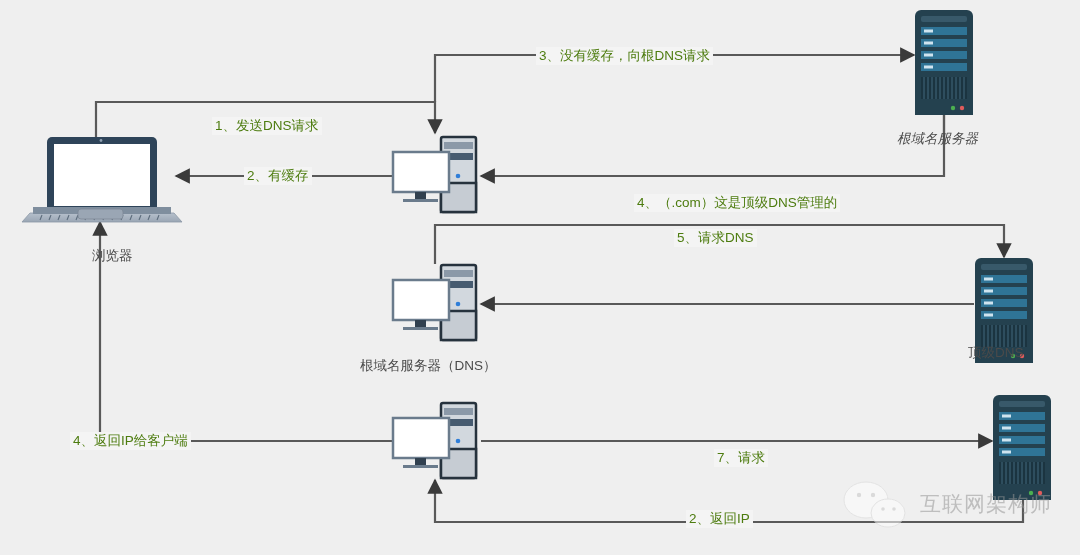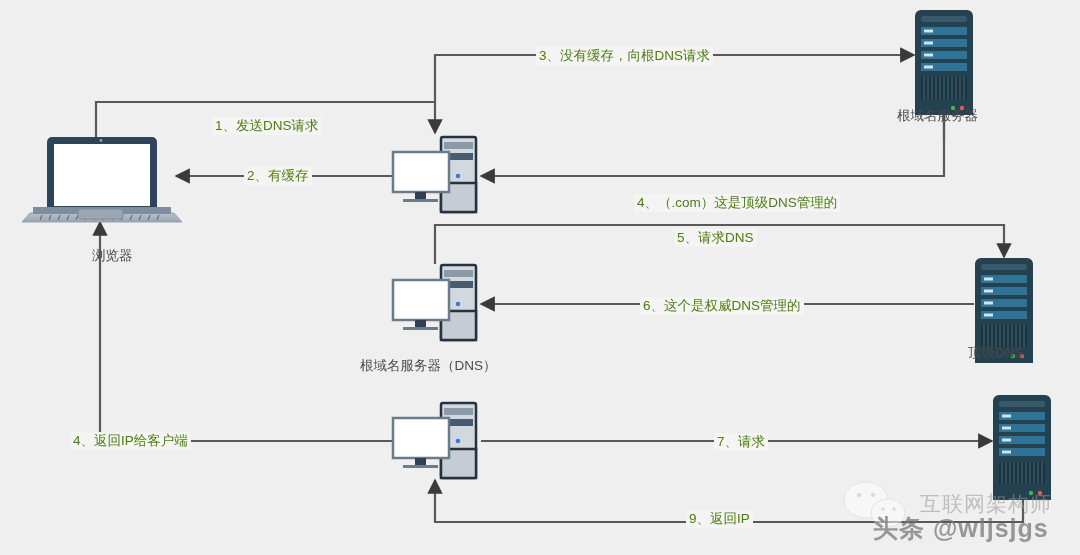--- a/index.html
+++ b/index.html
@@ -268,26 +268,24 @@
       <circle cx="883" cy="509" r="1.8" fill="#c9c9c9"></circle>
       <circle cx="894" cy="509" r="1.8" fill="#c9c9c9"></circle>
     </g>
   </svg>
 
   <div class="edge-label" style="left:212px; top:93px;margin-top:24px;">1、发送DNS请求</div>
   <div class="edge-label" style="left:244px; top:167px;">2、有缓存</div>
   <div class="edge-label" style="left:536px; top:47px;">3、没有缓存，向根DNS请求</div>
   <div class="edge-label" style="left:634px; top:168px;margin-top:26px;">4、（.com）这是顶级DNS管理的</div>
   <div class="edge-label" style="left:674px; top:229px;">5、请求DNS</div>
-  <div class="edge-label" style="left:640px; top:297px;">6、这个是权威DNS管理的</div>
-  <div class="edge-label" style="left:714px; top:433px;text-align:center;">7、请求</div>
-  <div class="edge-label" style="left:686px; top:510px;">9、返回IP</div>
+  <div class="edge-label" style="left:714px; top:449px;text-align:center;">7、请求</div>
+  <div class="edge-label" style="left:686px; top:510px;">2、返回IP</div>
   <div class="edge-label" style="left:70px; top:432px;">4、返回IP给客户端</div>
 
   <div class="node-caption" style="left:92px; top:248px;">浏览器</div>
-  <div class="node-caption" style="left:897px; top:108px;">根域名服务器</div>
+  <div class="node-caption" style="left:897px; top:131px;font-style:italic;">根域名服务器</div>
   <div class="node-caption" style="left:360px; top:358px;">根域名服务器（DNS）</div>
   <div class="node-caption" style="left:968px; top:345px;">顶级DNS</div>
 
   <div class="watermark wm-top" style="left:920px; top:490px;">互联网架构师</div>
-  <div class="watermark wm-bottom" style="left:873px; top:512px;">头条 @wljsjgs</div>
 
 </div>
 
 </body></html>

